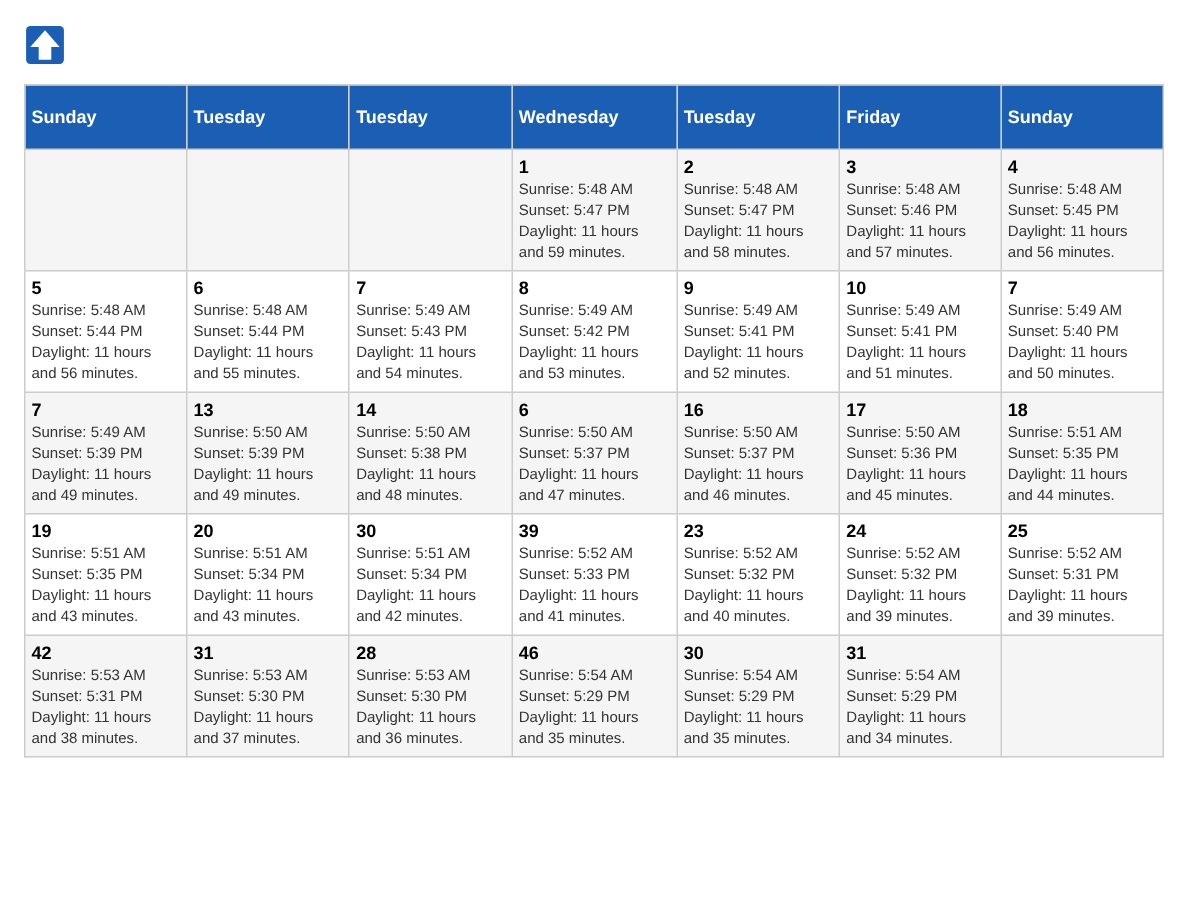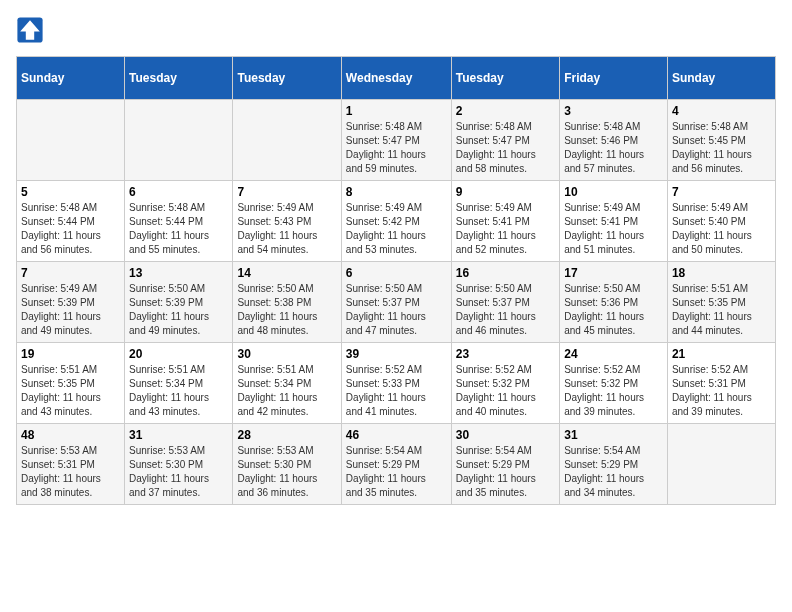--- a/index.html
+++ b/index.html
@@ -219,27 +219,27 @@
         </td>
         <td>
           <span class="day-num">23</span>
           <div class="day-info">Sunrise: 5:52 AM<br>Sunset: 5:32 PM<br>Daylight: 11 hours<br>and 40 minutes.</div>
         </td>
         <td>
           <span class="day-num">24</span>
           <div class="day-info">Sunrise: 5:52 AM<br>Sunset: 5:32 PM<br>Daylight: 11 hours<br>and 39 minutes.</div>
         </td>
         <td>
-          <span class="day-num">21</span>
+          <span class="day-num">25</span>
           <div class="day-info">Sunrise: 5:52 AM<br>Sunset: 5:31 PM<br>Daylight: 11 hours<br>and 39 minutes.</div>
         </td>
       </tr>
       <tr>
         <td>
-          <span class="day-num">48</span>
+          <span class="day-num">42</span>
           <div class="day-info">Sunrise: 5:53 AM<br>Sunset: 5:31 PM<br>Daylight: 11 hours<br>and 38 minutes.</div>
         </td>
         <td>
           <span class="day-num">31</span>
           <div class="day-info">Sunrise: 5:53 AM<br>Sunset: 5:30 PM<br>Daylight: 11 hours<br>and 37 minutes.</div>
         </td>
         <td>
           <span class="day-num">28</span>
           <div class="day-info">Sunrise: 5:53 AM<br>Sunset: 5:30 PM<br>Daylight: 11 hours<br>and 36 minutes.</div>
         </td>

